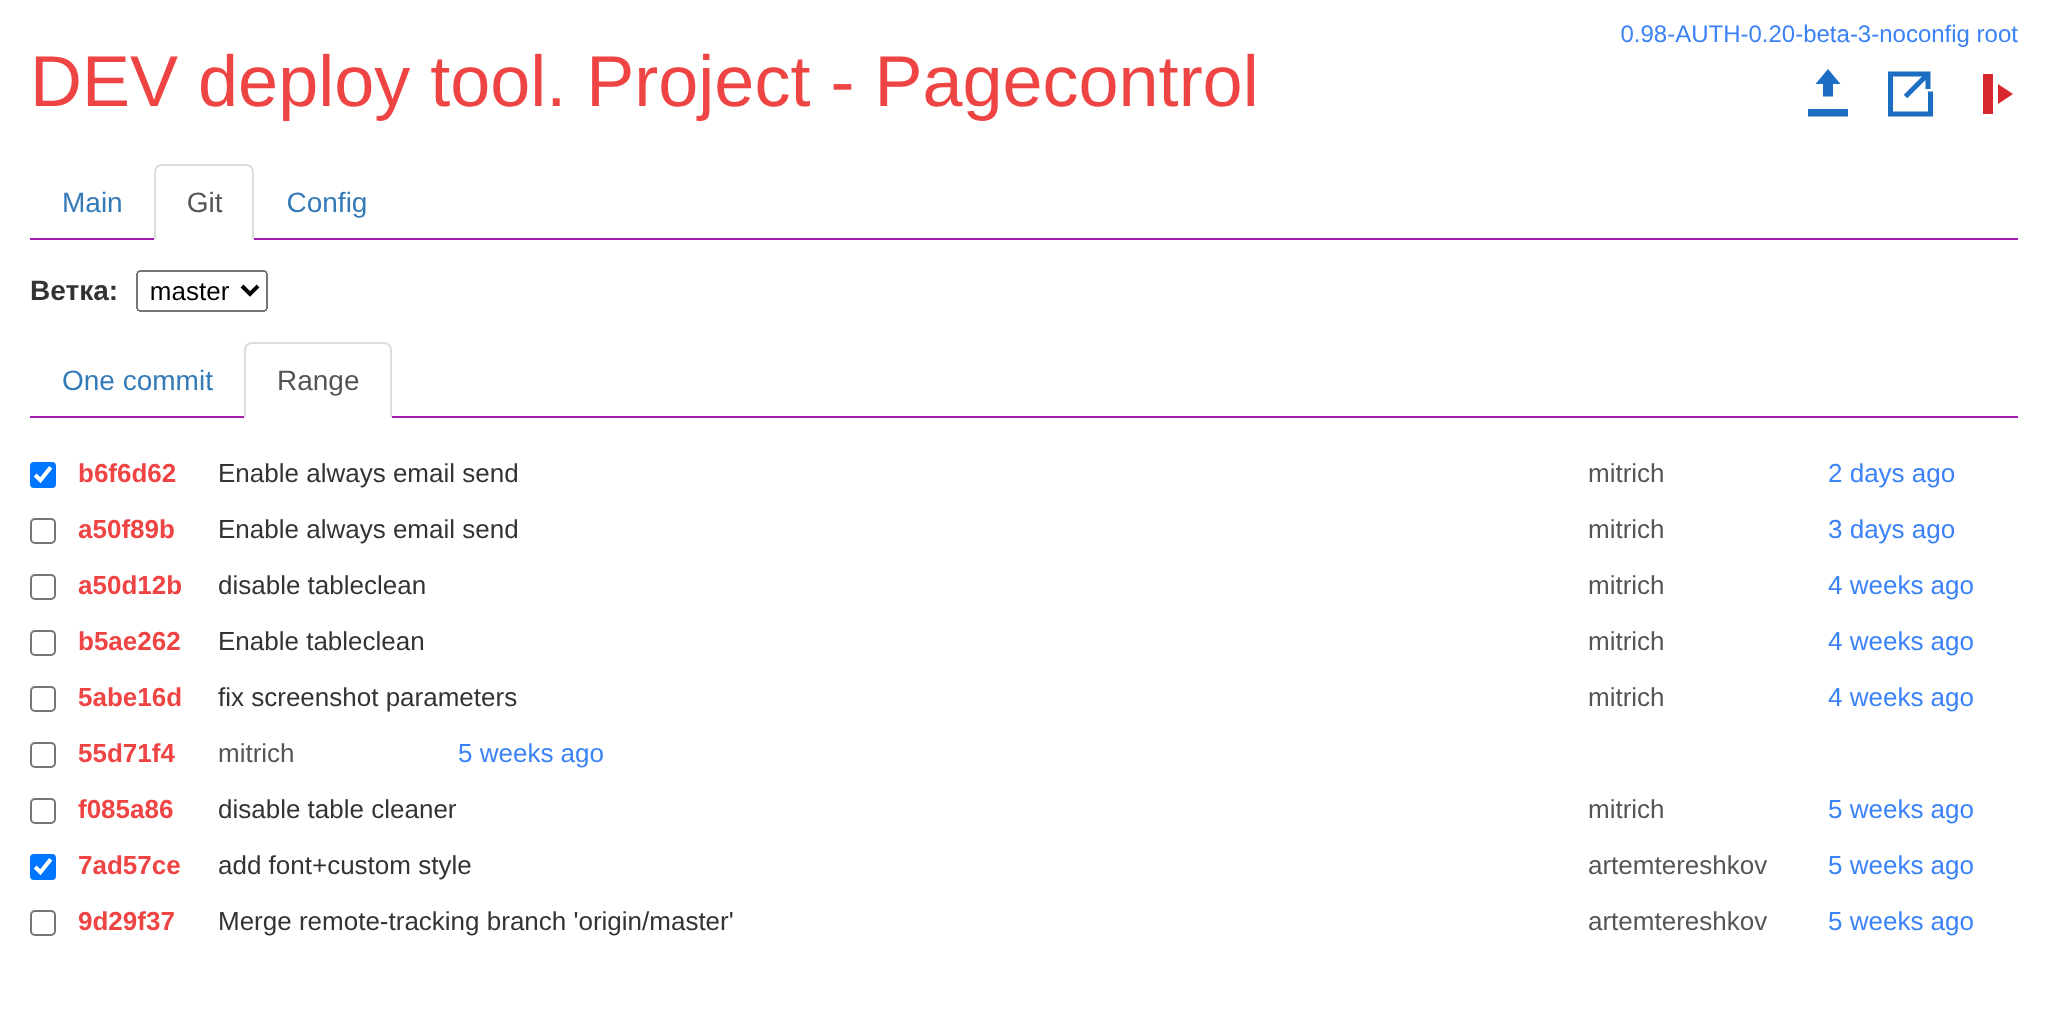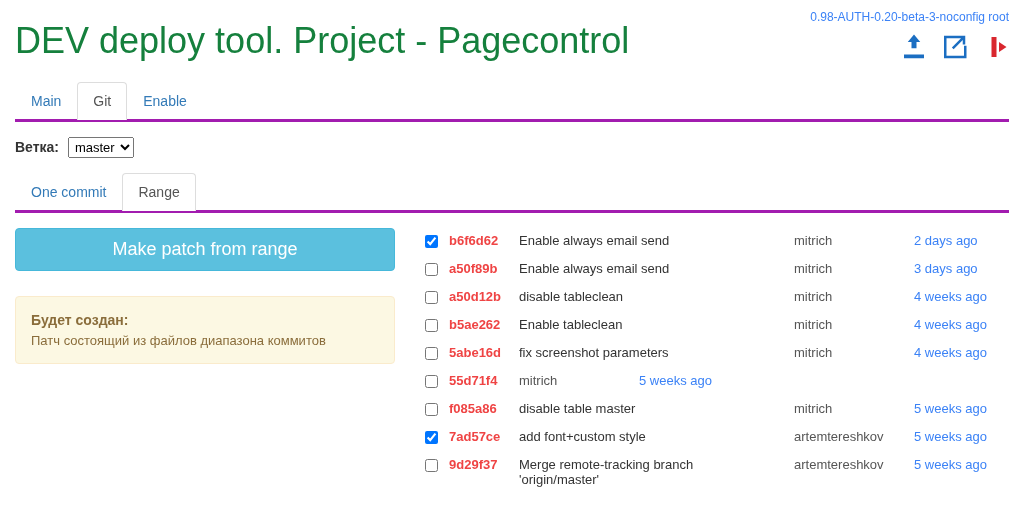--- a/index.html
+++ b/index.html
@@ -15,40 +15,40 @@
     padding: 10px 15px;
   }
   .header-row {
     display: flex;
     justify-content: space-between;
     align-items: flex-start;
   }
   h1.title {
     font-size: 36px;
     font-weight: 500;
-    color: #15803d;
+    color: #ef4444;
     margin: 10px 0 20px 0;
   }
   .top-right {
     text-align: right;
   }
   .version {
     font-size: 12px;
     color: #3b82f6;
     margin-bottom: 8px;
   }
   .top-icons {
     display: flex;
     gap: 10px;
     justify-content: flex-end;
   }
   .top-icon svg { display: block; }
 
   .nav-tabs {
-    border-bottom: 3px solid #a21caf;
+    border-bottom: 1px solid #a21caf;
     display: flex;
     list-style: none;
     margin: 0 0 15px 0;
     padding: 0;
   }
   .nav-tabs li {
     margin-bottom: -1px;
   }
   .nav-tabs a {
     display: block;
@@ -194,48 +194,41 @@
   </div>
 
   <ul class="nav-tabs" id="main-tabs">
       <li>
         <a>Main</a>
       </li>
       <li class="active">
         <a>Git</a>
       </li>
       <li>
-        <a>Enable</a>
+        <a>Config</a>
       </li>
     </ul>
 
   <div class="branch-row">
     <span class="branch-label">Ветка:</span>
     <select class="branch-select">
       <option>master</option>
     </select>
   </div>
 
   <ul class="nav-tabs" id="sub-tabs">
       <li>
         <a>One commit</a>
       </li>
       <li class="active">
         <a>Range</a>
       </li>
     </ul>
 
   <div class="columns">
-    <div class="left-col">
-      <button class="btn-primary">Make patch from range</button>
-      <div class="info-panel">
-        <div class="panel-title">Будет создан:</div>
-        <div class="panel-body">Патч состоящий из файлов диапазона коммитов</div>
-      </div>
-    </div>
     <div class="right-col">
       <div class="commit-list" id="commit-list">
           <div class="commit-row">
             <div class="commit-check"><input type="checkbox" checked="" style=""></div>
             <div class="commit-hash">b6f6d62</div>
             <div class="commit-msg">Enable always email send</div>
             <div class="commit-author">mitrich</div>
             <div class="commit-date">2 days ago</div>
           </div>
           <div class="commit-row">
@@ -268,21 +261,21 @@
           </div>
           <div class="commit-row">
             <div class="commit-check"><input type="checkbox" style=""></div>
             <div class="commit-hash">55d71f4</div>
             <div class="commit-author">mitrich</div>
             <div class="commit-date">5 weeks ago</div>
           </div>
           <div class="commit-row">
             <div class="commit-check"><input type="checkbox" style=""></div>
             <div class="commit-hash">f085a86</div>
-            <div class="commit-msg">disable table master</div>
+            <div class="commit-msg">disable table cleaner</div>
             <div class="commit-author">mitrich</div>
             <div class="commit-date">5 weeks ago</div>
           </div>
           <div class="commit-row">
             <div class="commit-check"><input type="checkbox" checked="" style=""></div>
             <div class="commit-hash">7ad57ce</div>
             <div class="commit-msg">add font+custom style</div>
             <div class="commit-author">artemtereshkov</div>
             <div class="commit-date">5 weeks ago</div>
           </div>

